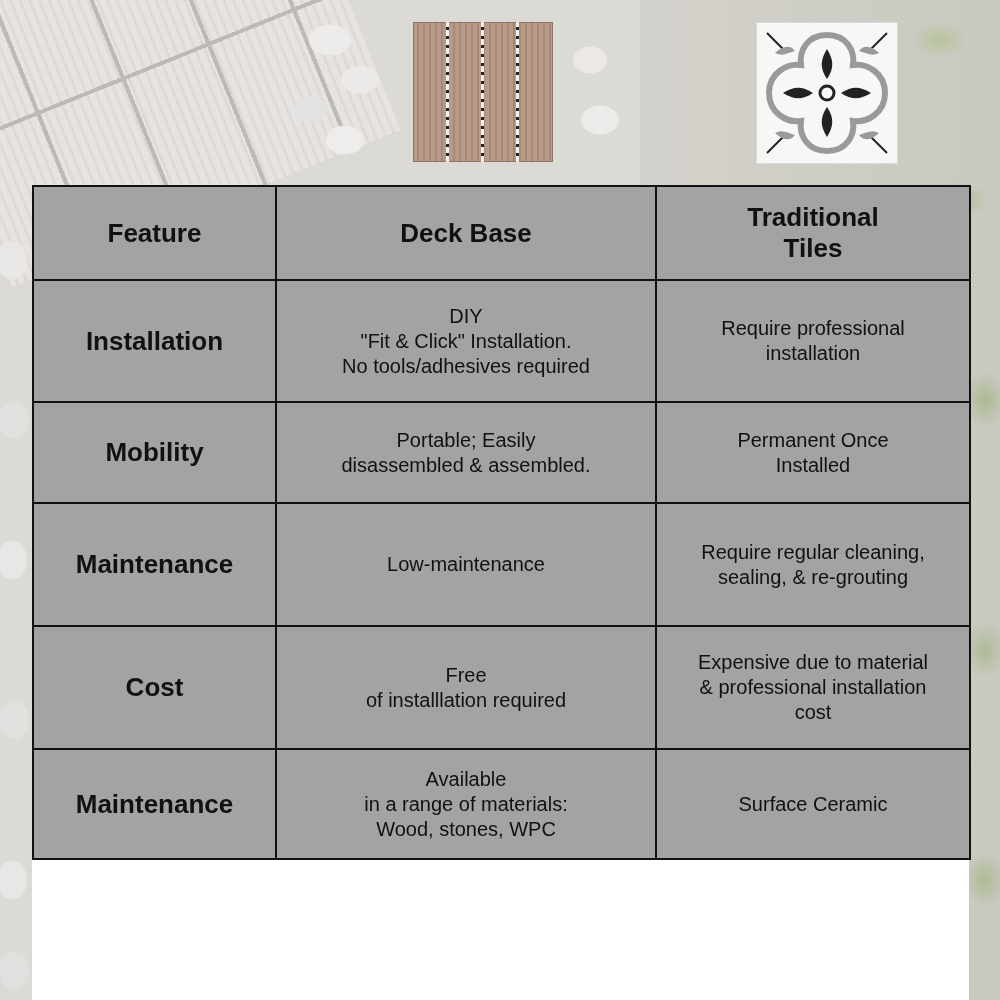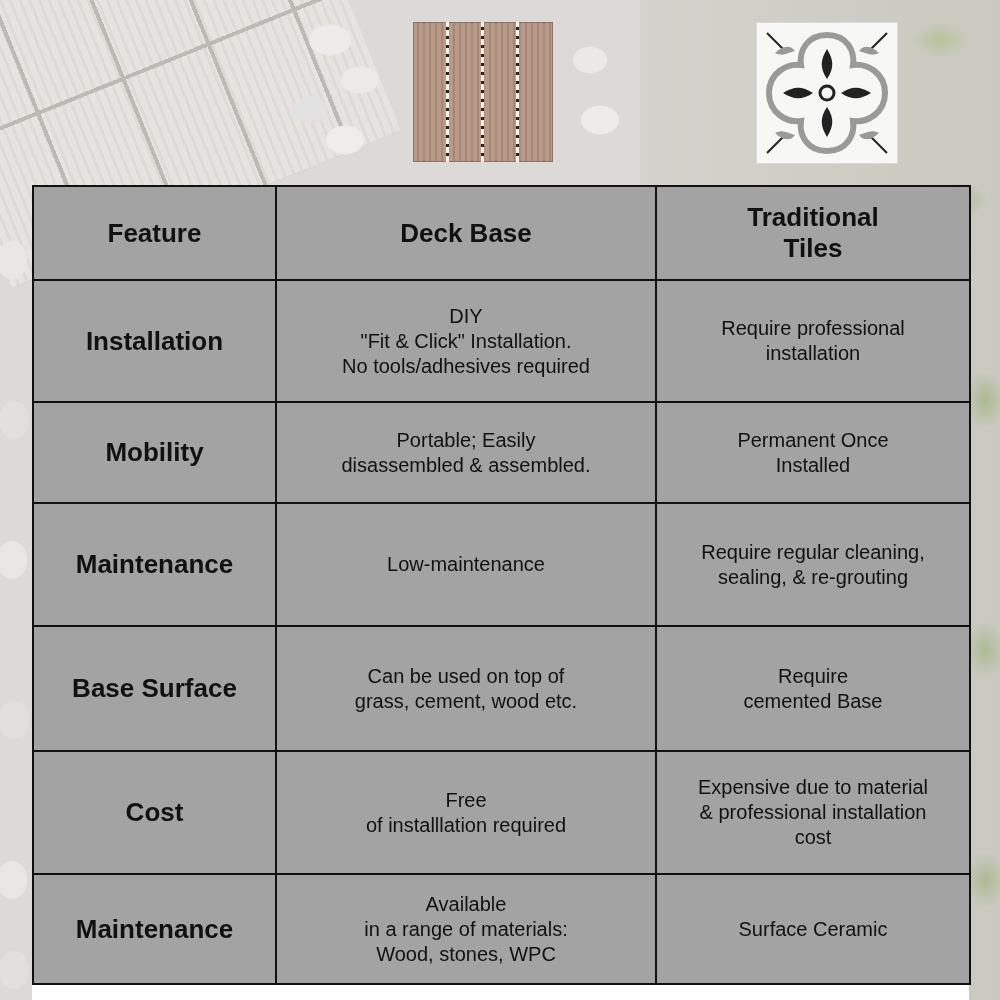--- a/index.html
+++ b/index.html
@@ -146,27 +146,20 @@
 disassembled &amp; assembled.</td>
         <td class="val">Permanent Once
 Installed</td>
       </tr>
       <tr style="height:123px">
         <td class="feature">Maintenance</td>
         <td class="val">Low-maintenance</td>
         <td class="val">Require regular cleaning,
 sealing, &amp; re-grouting</td>
       </tr>
-      <tr style="height:125px">
-        <td class="feature">Base Surface</td>
-        <td class="val">Can be used on top of
-grass, cement, wood etc.</td>
-        <td class="val">Require
-cemented Base</td>
-      </tr>
       <tr style="height:123px">
         <td class="feature">Cost</td>
         <td class="val">Free
 of installlation required</td>
         <td class="val">Expensive due to material
 &amp; professional installation
 cost</td>
       </tr>
       <tr style="height:110px">
         <td class="feature">Maintenance</td>

